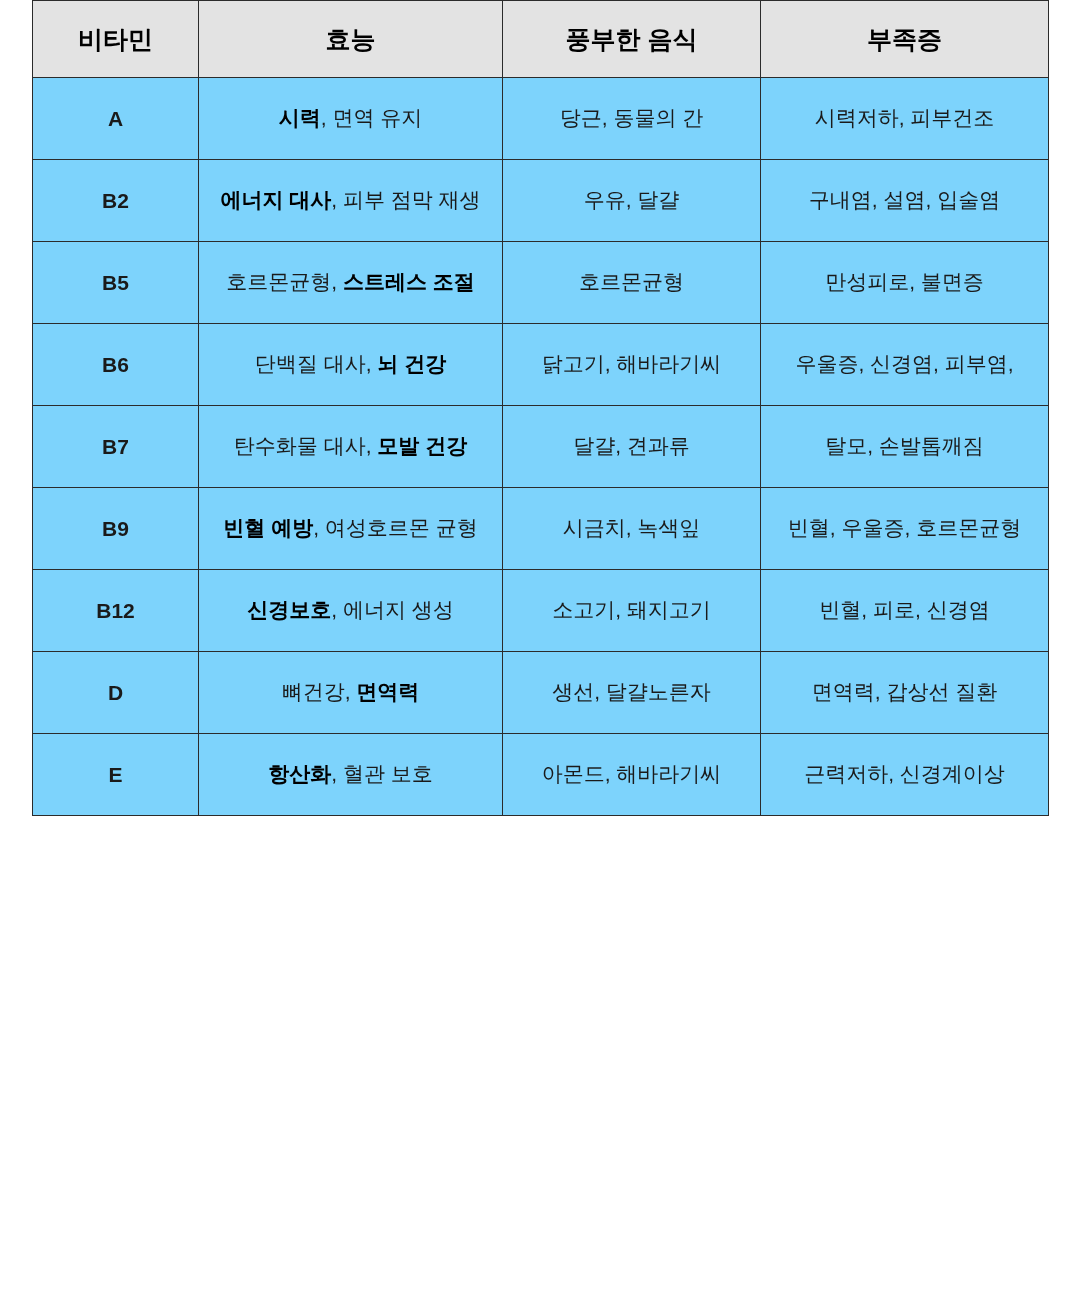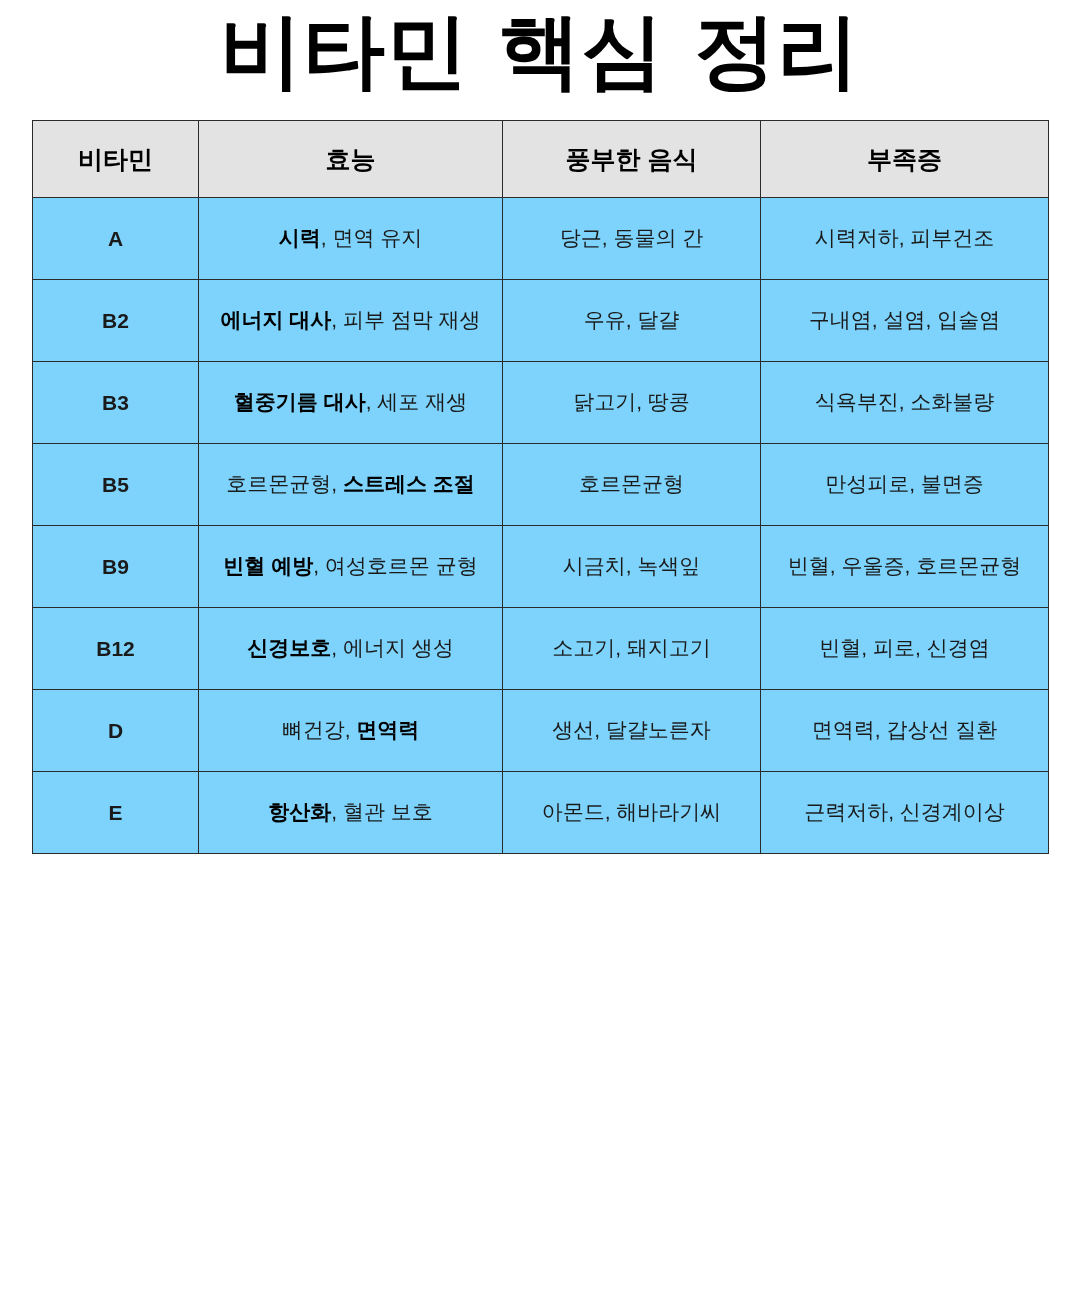--- a/index.html
+++ b/index.html
@@ -72,21 +72,20 @@
     line-height: 1.35;
   }
   .b { font-weight: 700; color: #000000; }
   .n { font-weight: 400; margin-top: 44px; }
 </style>
 </head>
 <body>
 
 <div class="page">
 
-  <h1 class="page-title">비타민 핵심 정리</h1>
 
   <div class="table-wrap">
     <table class="vitamin-table">
       <colgroup>
         <col class="c-name">
         <col class="c-benefit">
         <col class="c-food">
         <col class="c-defic">
       </colgroup>
       <thead>
@@ -104,30 +103,36 @@
             <td class="cell-food">당근, 동물의 간</td>
             <td class="cell-deficiency">시력저하, 피부건조</td>
           </tr>
           <tr>
             <td class="cell-name">B2</td>
             <td class="cell-benefit"><span class="b">에너지 대사</span><span class="n">,  피부 점막 재생</span></td>
             <td class="cell-food">우유, 달걀</td>
             <td class="cell-deficiency">구내염, 설염, 입술염</td>
           </tr>
           <tr>
-            <td class="cell-name">B3</td>
-            <td class="cell-benefit"><span class="b">혈중기름 대사</span><span class="n">,  세포 재생</span></td>
-            <td class="cell-food">닭고기, 땅콩</td>
-            <td class="cell-deficiency">식욕부진, 소화불량</td>
-          </tr>
-          <tr>
             <td class="cell-name">B5</td>
             <td class="cell-benefit"><span class="n">호르몬균형,  </span><span class="b">스트레스 조절</span></td>
             <td class="cell-food">호르몬균형</td>
             <td class="cell-deficiency">만성피로, 불면증</td>
+          </tr>
+          <tr>
+            <td class="cell-name">B6</td>
+            <td class="cell-benefit"><span class="n">단백질 대사, </span><span class="b">뇌 건강</span></td>
+            <td class="cell-food">닭고기, 해바라기씨</td>
+            <td class="cell-deficiency">우울증, 신경염, 피부염,</td>
+          </tr>
+          <tr>
+            <td class="cell-name">B7</td>
+            <td class="cell-benefit"><span class="n">탄수화물 대사, </span><span class="b">모발 건강</span></td>
+            <td class="cell-food">달걀, 견과류</td>
+            <td class="cell-deficiency">탈모, 손발톱깨짐</td>
           </tr>
           <tr>
             <td class="cell-name">B9</td>
             <td class="cell-benefit"><span class="b">빈혈 예방</span><span class="n">, 여성호르몬 균형</span></td>
             <td class="cell-food">시금치, 녹색잎</td>
             <td class="cell-deficiency">빈혈, 우울증, 호르몬균형</td>
           </tr>
           <tr>
             <td class="cell-name">B12</td>
             <td class="cell-benefit"><span class="b">신경보호</span><span class="n">, 에너지 생성</span></td>

